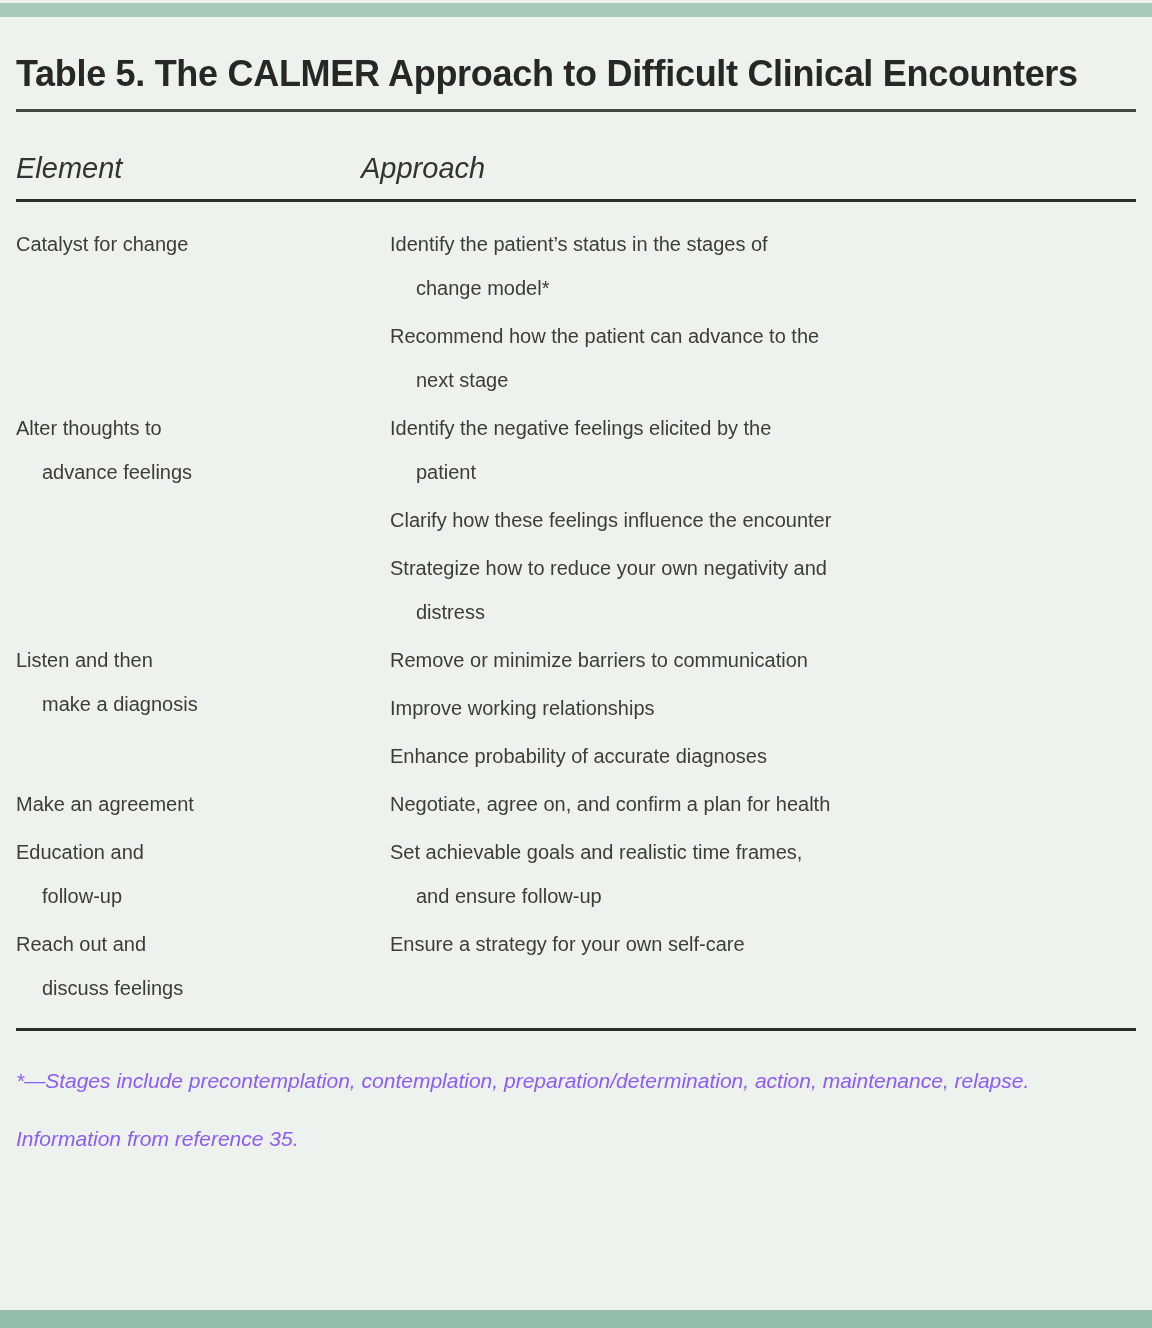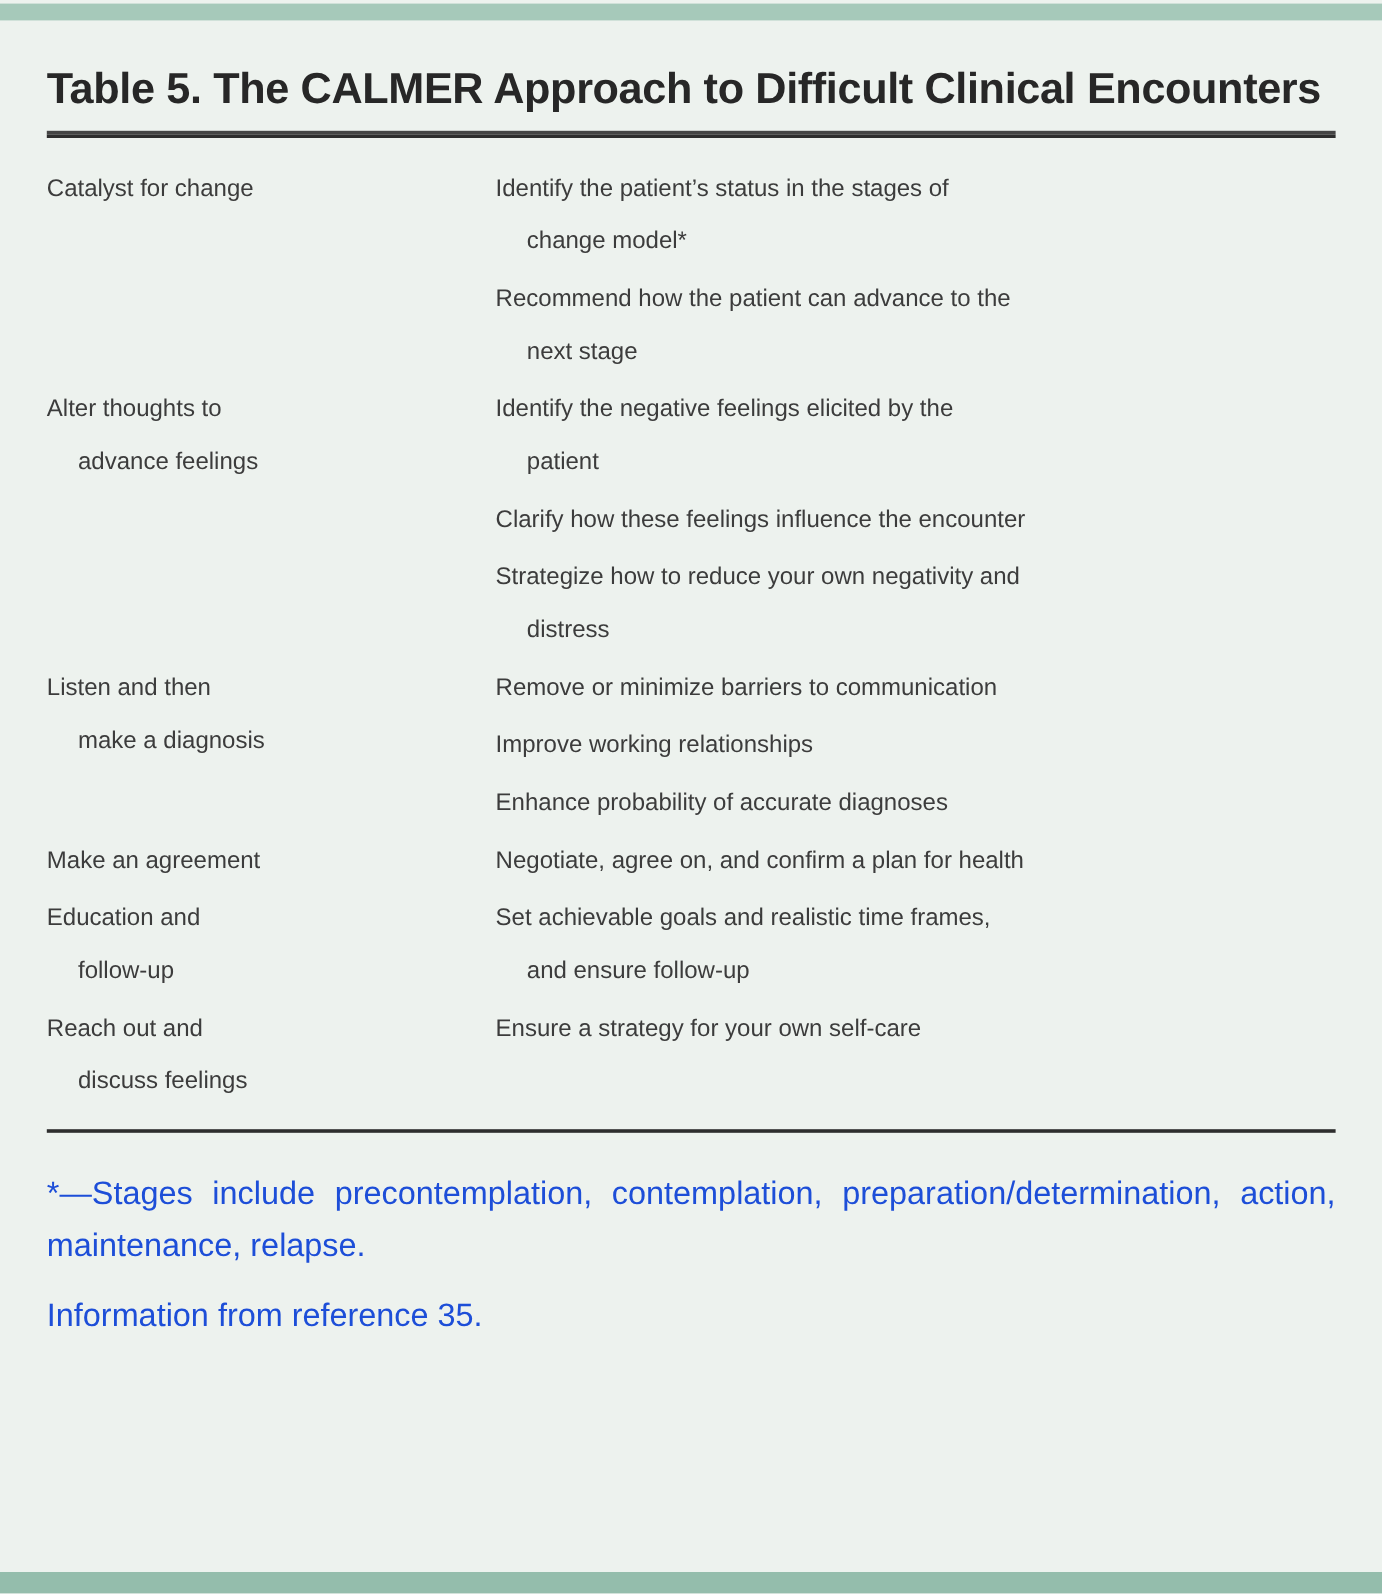--- a/index.html
+++ b/index.html
@@ -17,21 +17,21 @@
     margin-top: 3px;
     background: var(--band-top, #a6c9ba);
   }
   .band-bottom {
     position: absolute;
     left: 0; bottom: 0;
     width: 100%;
     height: 18px;
     background: var(--band-bottom, #94bdac);
   }
-  .content { padding: 0 39px; }
+  .content { padding: 0 16px; }
   .title {
     margin-top: 32px;
     font-size: 36px;
     line-height: 50px;
     font-weight: bold;
     letter-spacing: -0.3px;
     color: var(--title, #272727);
   }
   .rule {
     height: 3px;
@@ -59,41 +59,46 @@
   }
   .line {
     font-size: 20px;
     line-height: 44px;
     white-space: nowrap;
   }
   .cont { padding-left: 26px; }
   .approach-item { margin-bottom: 4px; margin-left: 29px; }
   .approach-item:last-child { margin-bottom: 0; }
   .footnotes {
-    font-size: 27px;
+    font-style: italic;
+    font-size: 21px;
     line-height: 44px;
-    color: #1d4ed8;
+    color: #8b5cf6;
   }
   .footnote-stages {
     margin-top: 28px;
     text-align: justify;
   }
   .footnote-source { margin-top: 14px; }
 </style>
 </head>
 <body style="--band-top: #a6c9ba; --band-bottom: #94bdac; --page-bg: #edf2ee; --title: #272727; --text: #3c3c3c; --rule: #2e2e2e;">
 
 <div class="band-top"></div>
 
 <div class="content">
 
   <div class="title">Table 5. The CALMER Approach to Difficult Clinical Encounters</div>
 
   <div class="rule rule-top"></div>
 
+  <div class="col-headers">
+    <div>Element</div>
+    <div>Approach</div>
+  </div>
 
   <div class="rule rule-mid"></div>
 
   <div class="tbody">
       <div class="trow">
         <div class="cell element-cell">
           <div class="line">Catalyst for change</div>
         </div>
         <div class="cell approach-cell">
           <div class="approach-item">

